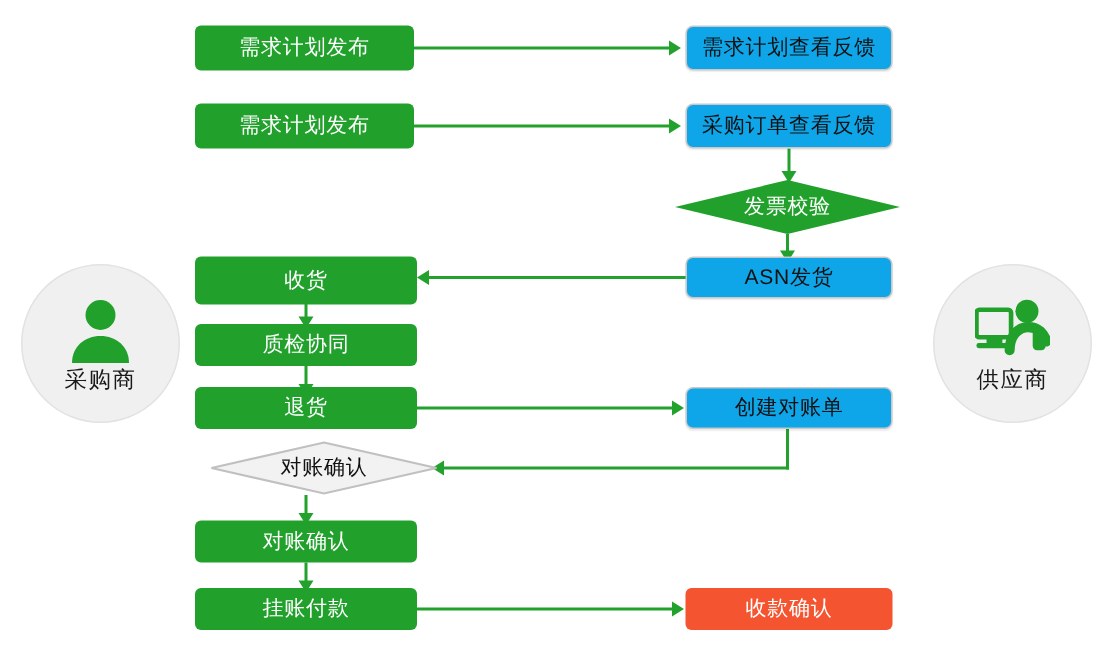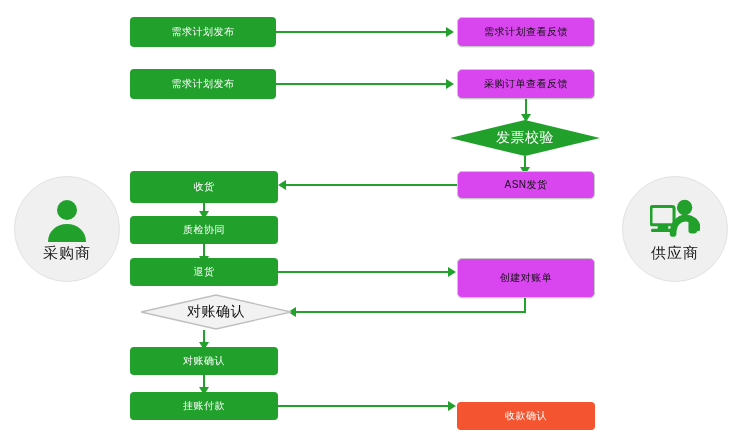--- a/index.html
+++ b/index.html
@@ -9,42 +9,41 @@
     font-family:"Liberation Sans","DejaVu Sans",sans-serif;
     overflow:hidden;
   }
   #stage{position:relative;width:731px;height:436px;}
 
   
   .node{
     position:absolute;
     box-sizing:border-box;
     display:flex;align-items:center;justify-content:center;
-    font-size:10px;
+    font-size:14px;
     letter-spacing:.5px;
     white-space:nowrap;
     z-index:3;
   }
   .node.green{
     background:#21a12c;
     color:#ffffff;
     border-radius:4px;
   }
   .node.plain{
-    background:#d946ef;
+    background:#0ea5e9;
     color:#111111;
     border:1px solid #c8c8c8;
     border-radius:5px;
     box-shadow:0 1px 1px rgba(0,0,0,.08);
   }
   .node.red{
     background:#f4542f;
     color:#ffffff;
     border-radius:4px;
-    margin-top:10px;
   }
 
   
   .diamond{
     position:absolute;
     display:flex;align-items:center;justify-content:center;
     z-index:3;
   }
   .diamond .dshape{
     position:absolute;inset:0;
@@ -161,21 +160,21 @@
   <div class="node green" style="left:130px;top:216px;width:148px;height:28px;">质检协同</div>
 
   <div class="line v" style="left:203px;top:244px;height:14px;"></div>
   <div class="arrow down" style="left:199px;top:256px;"></div>
 
   <div class="node green" style="left:130px;top:258px;width:148px;height:28px;">退货</div>
 
   <div class="line h" style="left:278px;top:271px;width:174px;"></div>
   <div class="arrow right" style="left:448px;top:267px;"></div>
 
-  <div class="node plain" style="left:457px;top:258px;width:138px;height:40px;">创建对账单</div>
+  <div class="node plain" style="left:457px;top:258px;width:138px;height:28px;">创建对账单</div>
 
   <div class="line v" style="left:524px;top:286px;height:27px;"></div>
   <div class="line h" style="left:296px;top:311px;width:230px;"></div>
   <div class="arrow left" style="left:288px;top:307px;"></div>
 
   <div class="diamond plain" style="left:140px;top:294px;width:152px;height:36px;">
     <svg class="dshape" viewBox="0 0 152 36" preserveAspectRatio="none">
       <polygon points="76,1 151,18 76,35 1,18" fill="#f2f2f2" stroke="#c0c0c0" stroke-width="1.4"></polygon>
     </svg>
     <span class="dlabel">对账确认</span>

